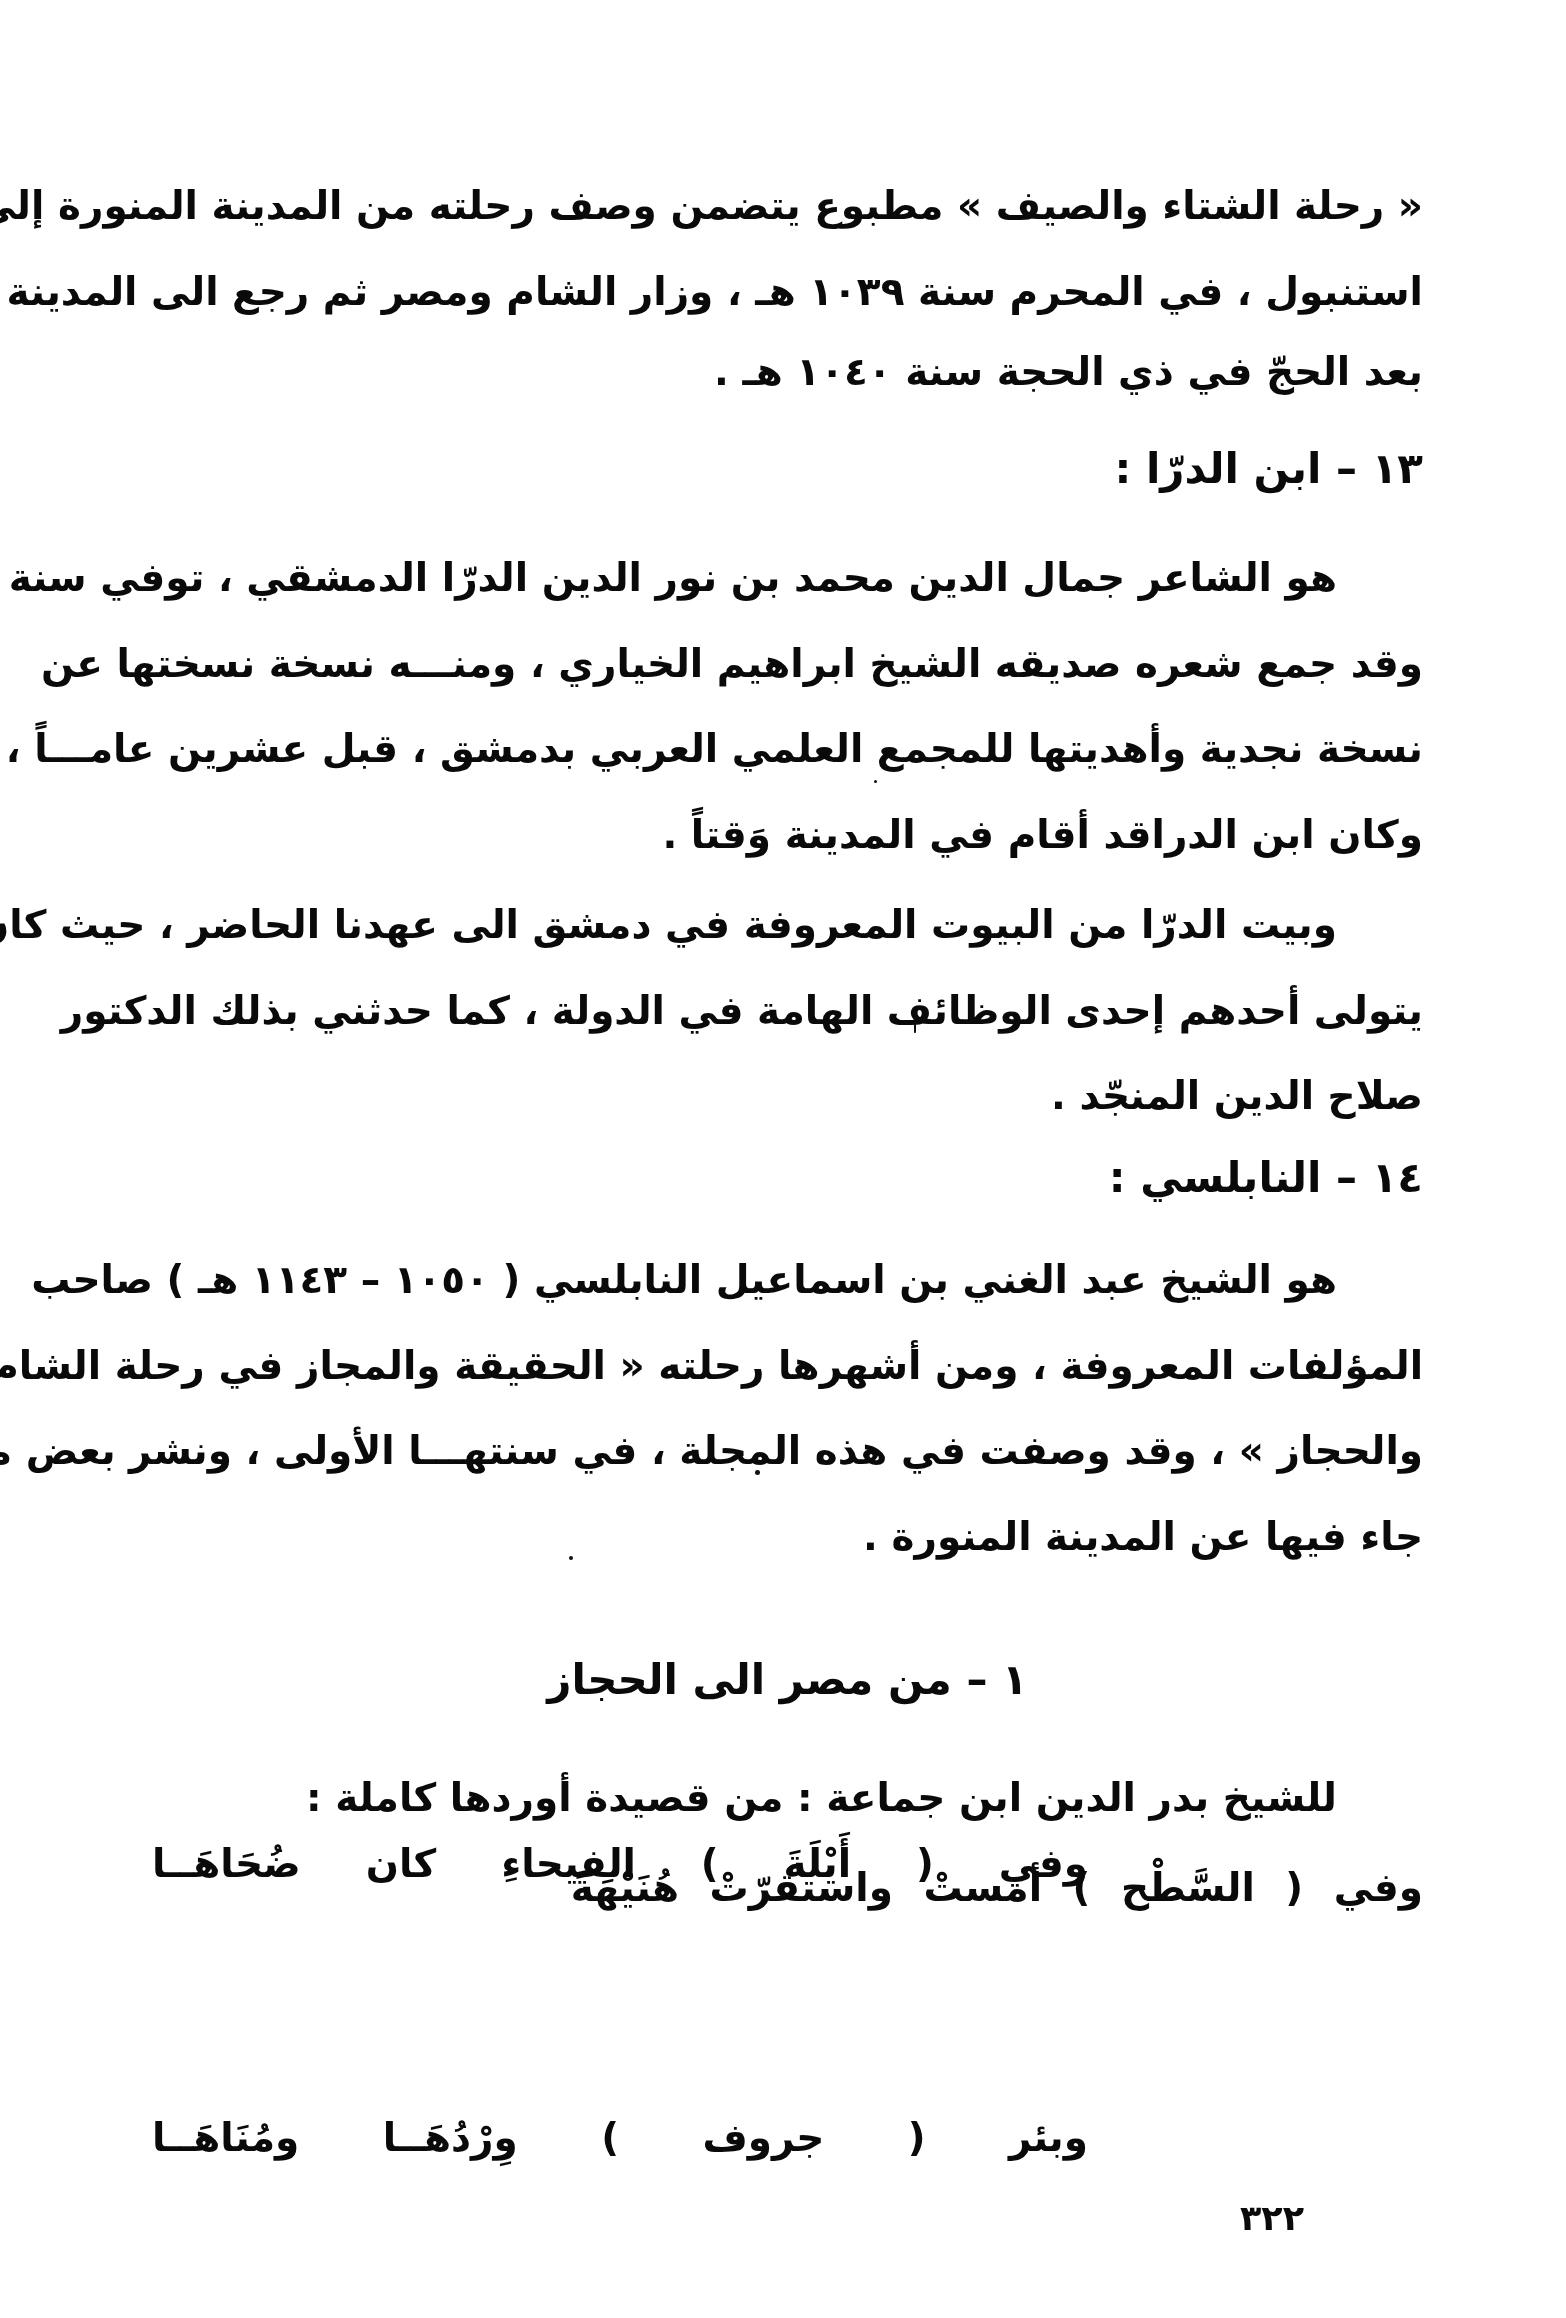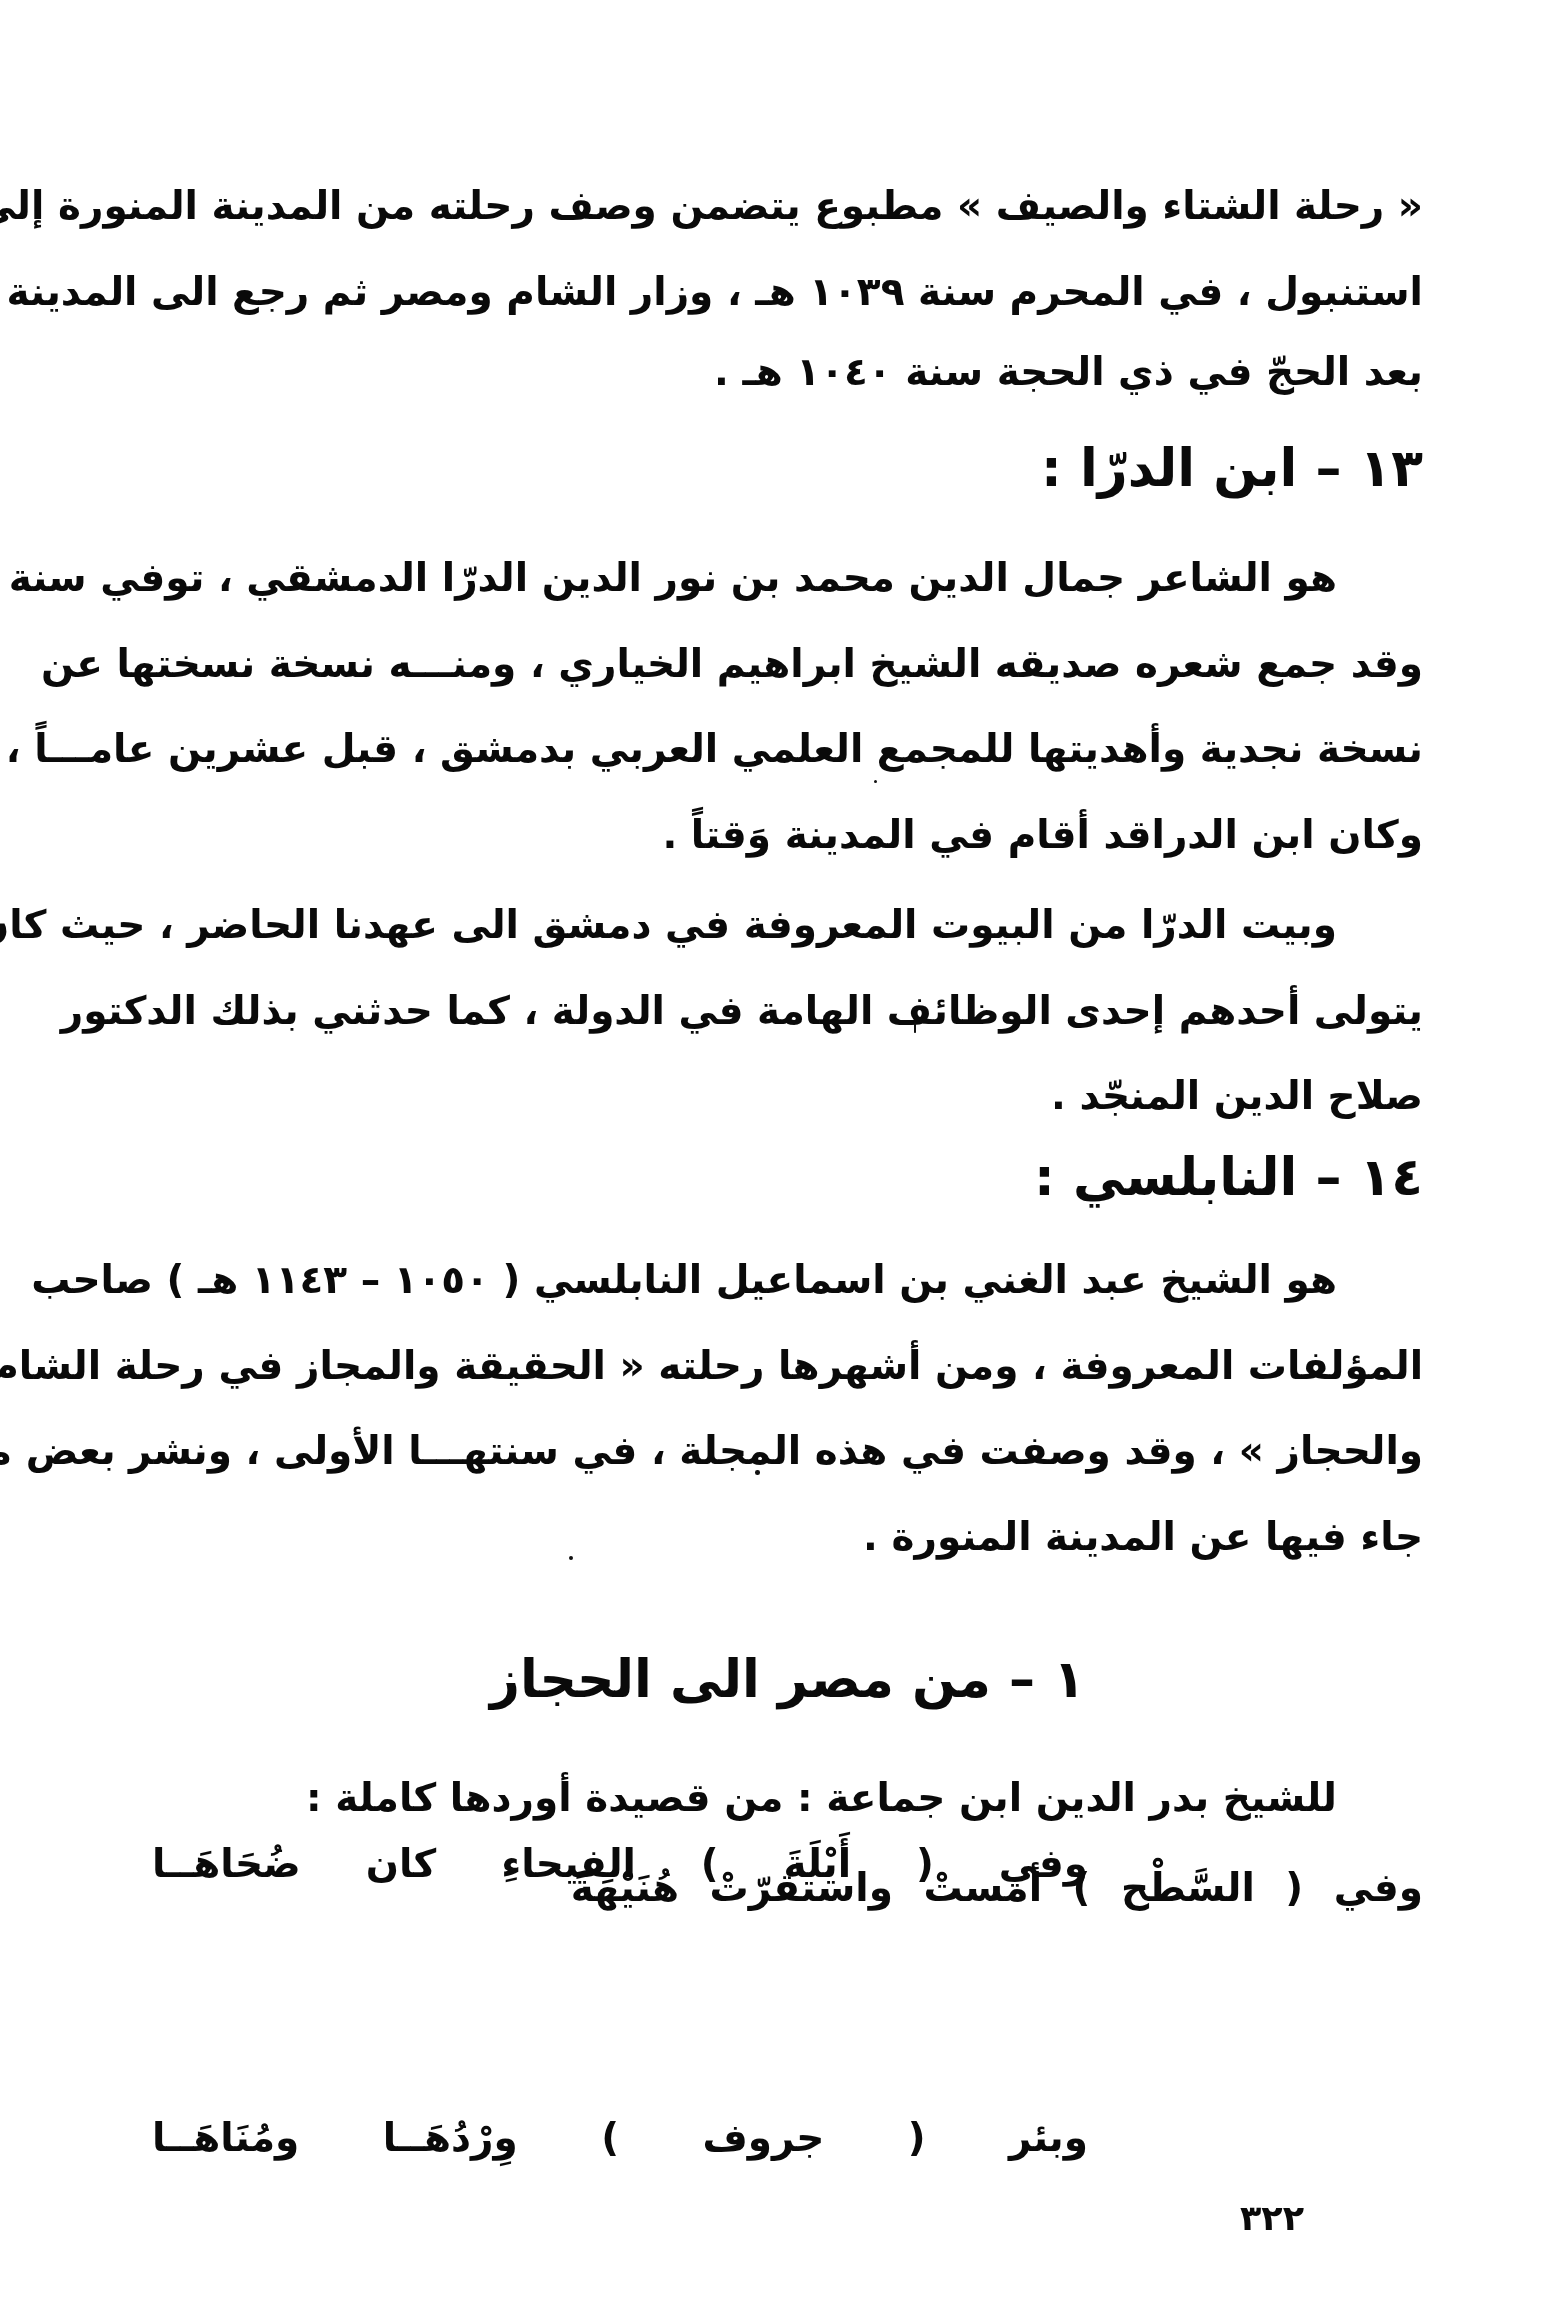--- a/index.html
+++ b/index.html
@@ -30,21 +30,21 @@
       font-weight: bold;
       font-size: 39px;
       line-height: 55px;
       letter-spacing: 0;
     }
     .line.justify {
       left: 0;
       text-align: justify;
       text-align-last: justify;
     }
-    .heading { font-size: 52px; }
+    .heading { font-size: 42px; }
     .center {
       left: 0;
       right: 0;
       text-align: center;
     }
     .verse {
       position: absolute;
       white-space: nowrap;
       font-weight: bold;
       font-size: 39px;

